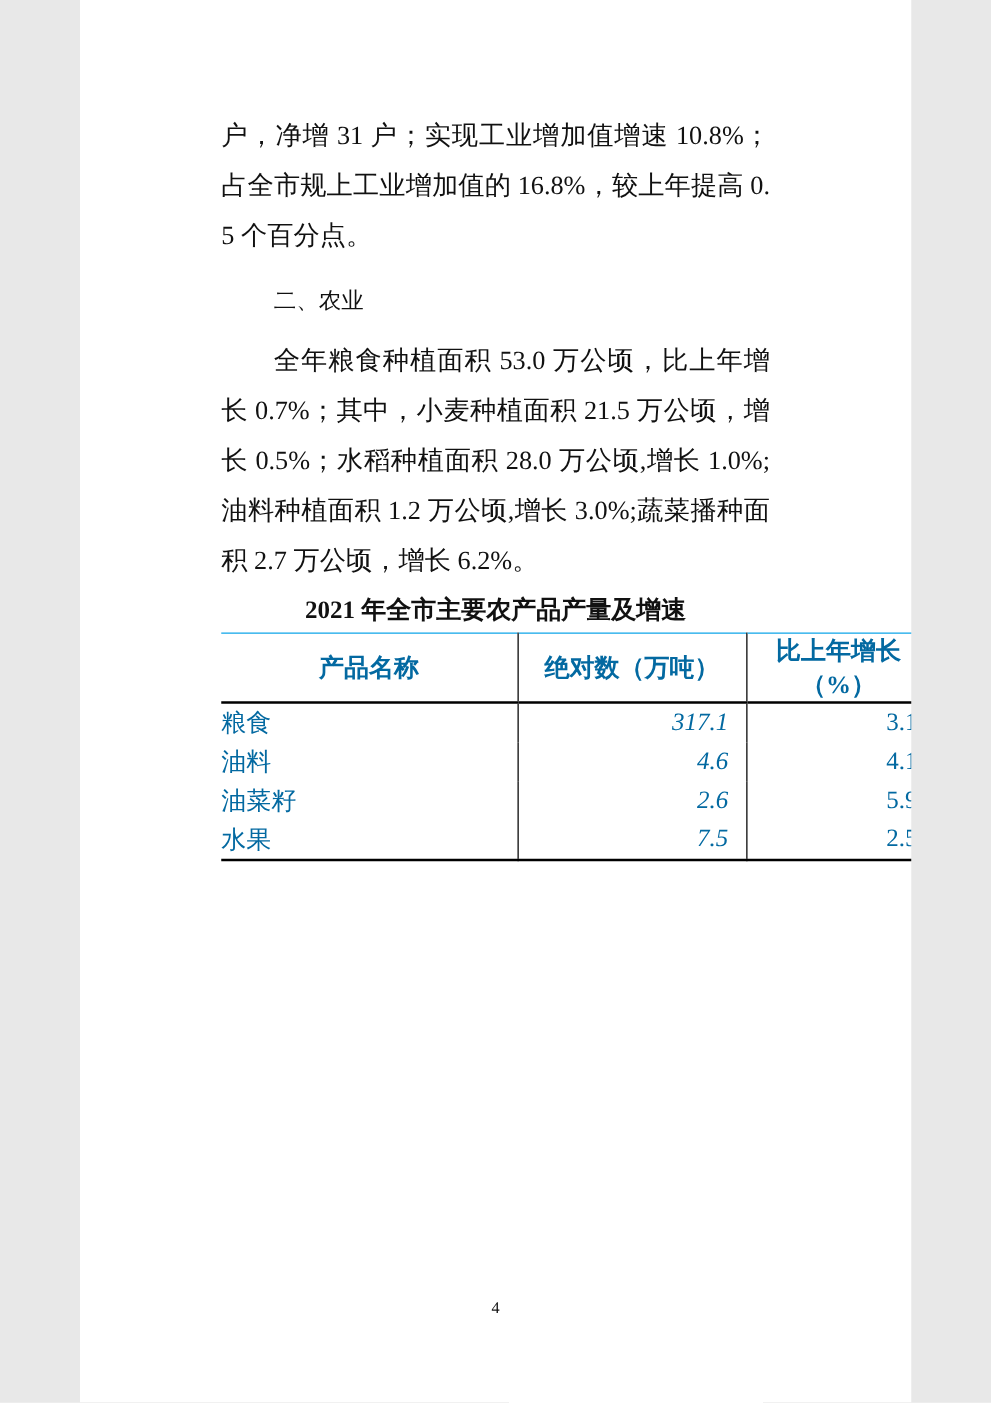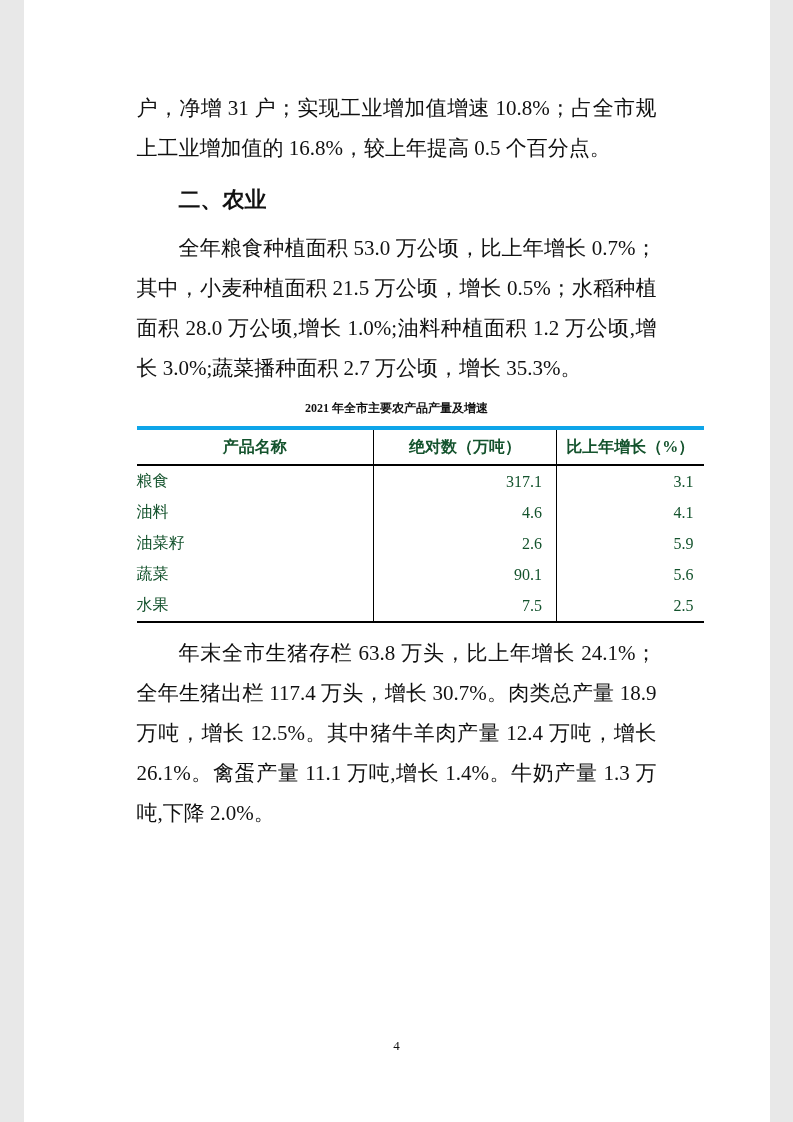--- a/index.html
+++ b/index.html
@@ -1,17 +1,17 @@
 <!DOCTYPE html>
 <html lang="zh"><head>
 <meta charset="utf-8">
 <style>
   html,body { margin:0; padding:0; background:#e8e8e8; }
   .page {
-    width:746px; height:1122px;
+    width:665px; height:1122px;
     margin:0 auto;
     background:#ffffff;
     position:relative;
     box-sizing:border-box;
     padding:88px 113px 0 113px;
     font-family:"Liberation Serif","DejaVu Serif",serif;
     color:#111111;
     overflow:hidden;
   }
   .para {
@@ -19,77 +19,77 @@
     line-height:40px;
     text-align:justify;
     margin:0;
     word-break:break-all;
   }
   .indent { text-indent:42px; }
   .mt8  { margin-top:8px; }
   .mt6  { margin-top:6px; }
   .mt10 { margin-top:10px; }
   .section-heading {
-    font-weight:bold;
-    font-size:22px;
+    font-weight:normal;
+    font-size:18px;
     line-height:40px;
     margin:12px 0 0 0;
     text-indent:42px;
   }
   .table-title {
     font-weight:bold;
-    font-size:12px;
+    font-size:20px;
     line-height:28px;
     text-align:center;
     margin:6px 0 4px 0;
   }
   table.agri {
     border-collapse:collapse;
     table-layout:fixed;
     width:567px;
-    border-top:4px solid #0ea5e9;
+    border-top:1px solid #0ea5e9;
     border-bottom:2px solid #000;
-    font-size:16px;
-    color:#14532d;
+    font-size:20px;
+    color:#0369a1;
   }
   table.agri th {
     font-weight:bold;
     text-align:center;
     height:34px;
     border-bottom:2px solid #000;
     padding:0;
   }
   table.agri td {
     height:31px;
     padding:0;
   }
   table.agri .vline { border-left:1px solid #000; }
   table.agri td.name   { text-align:left; }
-  table.agri td.value  { text-align:right; padding-right:14px; }
+  table.agri td.value  { text-align:right; padding-right:14px;font-style:italic; }
   table.agri td.growth { text-align:right; padding-right:10px;margin-top:44px; }
   .page-num {
     position:absolute;
     top:1038px;
     left:0; right:0;
     text-align:center;
     font-size:13px;
     line-height:16px;
     color:#111;
   }
 </style>
 </head>
 <body>
 
 <div class="page">
 
   <p class="para">户，净增 31 户；实现工业增加值增速 10.8%；占全市规上工业增加值的 16.8%，较上年提高 0.5 个百分点。</p>
 
   <h2 class="section-heading">二、农业</h2>
 
-  <p class="para indent mt8">全年粮食种植面积 53.0 万公顷，比上年增长 0.7%；其中，小麦种植面积 21.5 万公顷，增长 0.5%；水稻种植面积 28.0 万公顷,增长 1.0%;油料种植面积 1.2 万公顷,增长 3.0%;蔬菜播种面积 2.7 万公顷，增长 35.3%。</p>
+  <p class="para indent mt8">全年粮食种植面积 53.0 万公顷，比上年增长 0.7%；其中，小麦种植面积 21.5 万公顷，增长 0.5%；水稻种植面积 28.0 万公顷,增长 1.0%;油料种植面积 1.2 万公顷,增长 3.0%;蔬菜播种面积 2.7 万公顷，增长 6.2%。</p>
 
 
   <div class="table-title">2021 年全市主要农产品产量及增速</div>
 
   <table class="agri">
     <colgroup>
       <col style="width:237px">
       <col style="width:183px">
       <col style="width:147px">
     </colgroup>
@@ -110,30 +110,24 @@
         <td class="name">油料</td>
         <td class="value vline">4.6</td>
         <td class="growth vline">4.1</td>
       </tr>
       <tr>
         <td class="name">油菜籽</td>
         <td class="value vline">2.6</td>
         <td class="growth vline">5.9</td>
       </tr>
       <tr>
-        <td class="name">蔬菜</td>
-        <td class="value vline">90.1</td>
-        <td class="growth vline">5.6</td>
-      </tr>
-      <tr>
         <td class="name">水果</td>
         <td class="value vline">7.5</td>
         <td class="growth vline">2.5</td>
       </tr>
     </tbody>
   </table>
 
-  <p class="para indent mt10">年末全市生猪存栏 63.8 万头，比上年增长 24.1%；全年生猪出栏 117.4 万头，增长 30.7%。肉类总产量 18.9 万吨，增长 12.5%。其中猪牛羊肉产量 12.4 万吨，增长 26.1%。禽蛋产量 11.1 万吨,增长 1.4%。牛奶产量 1.3 万吨,下降 2.0%。</p>
 
 
   <div class="page-num">4</div>
 
 </div>
 
 </body></html>

